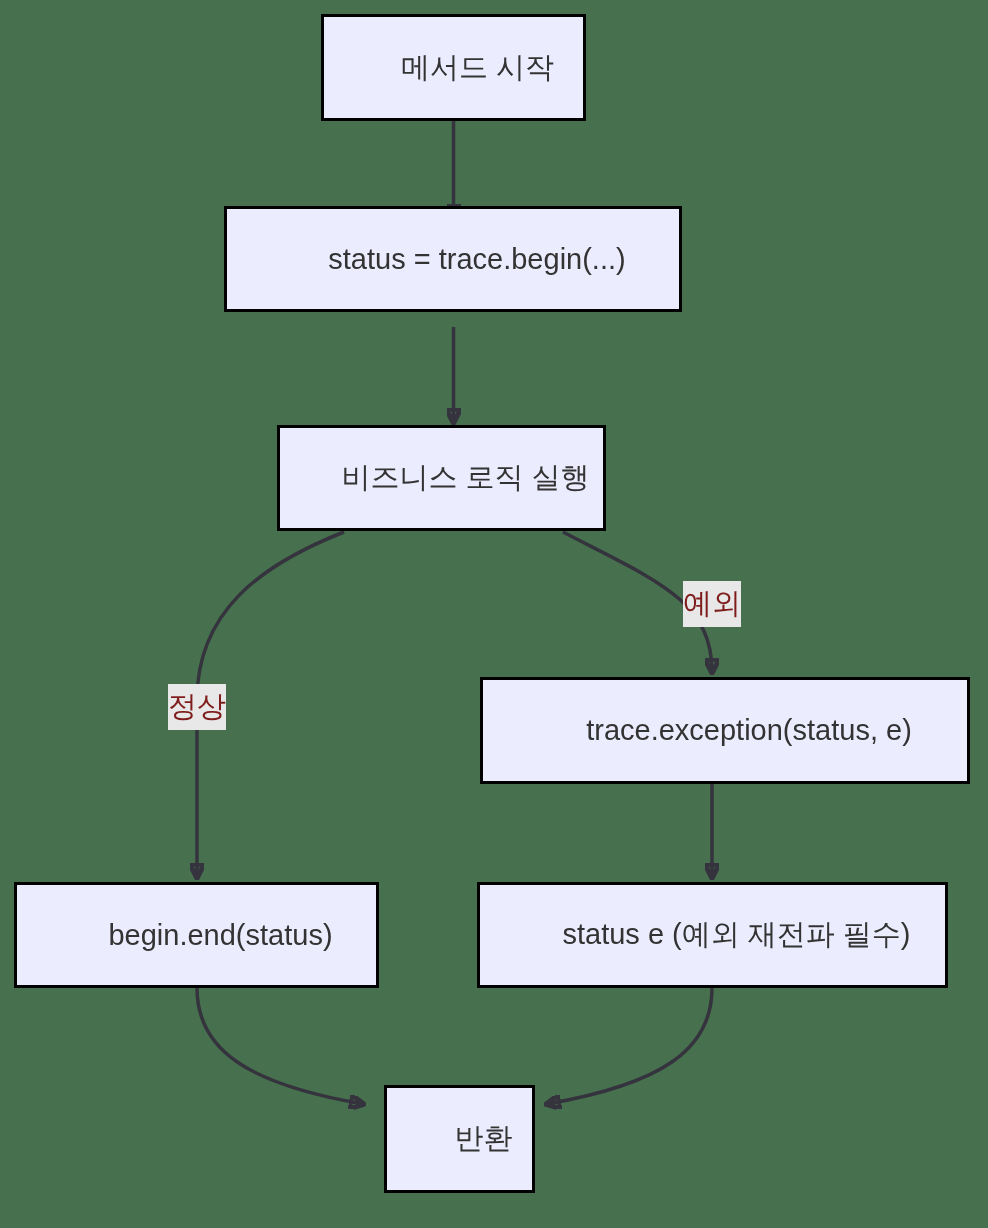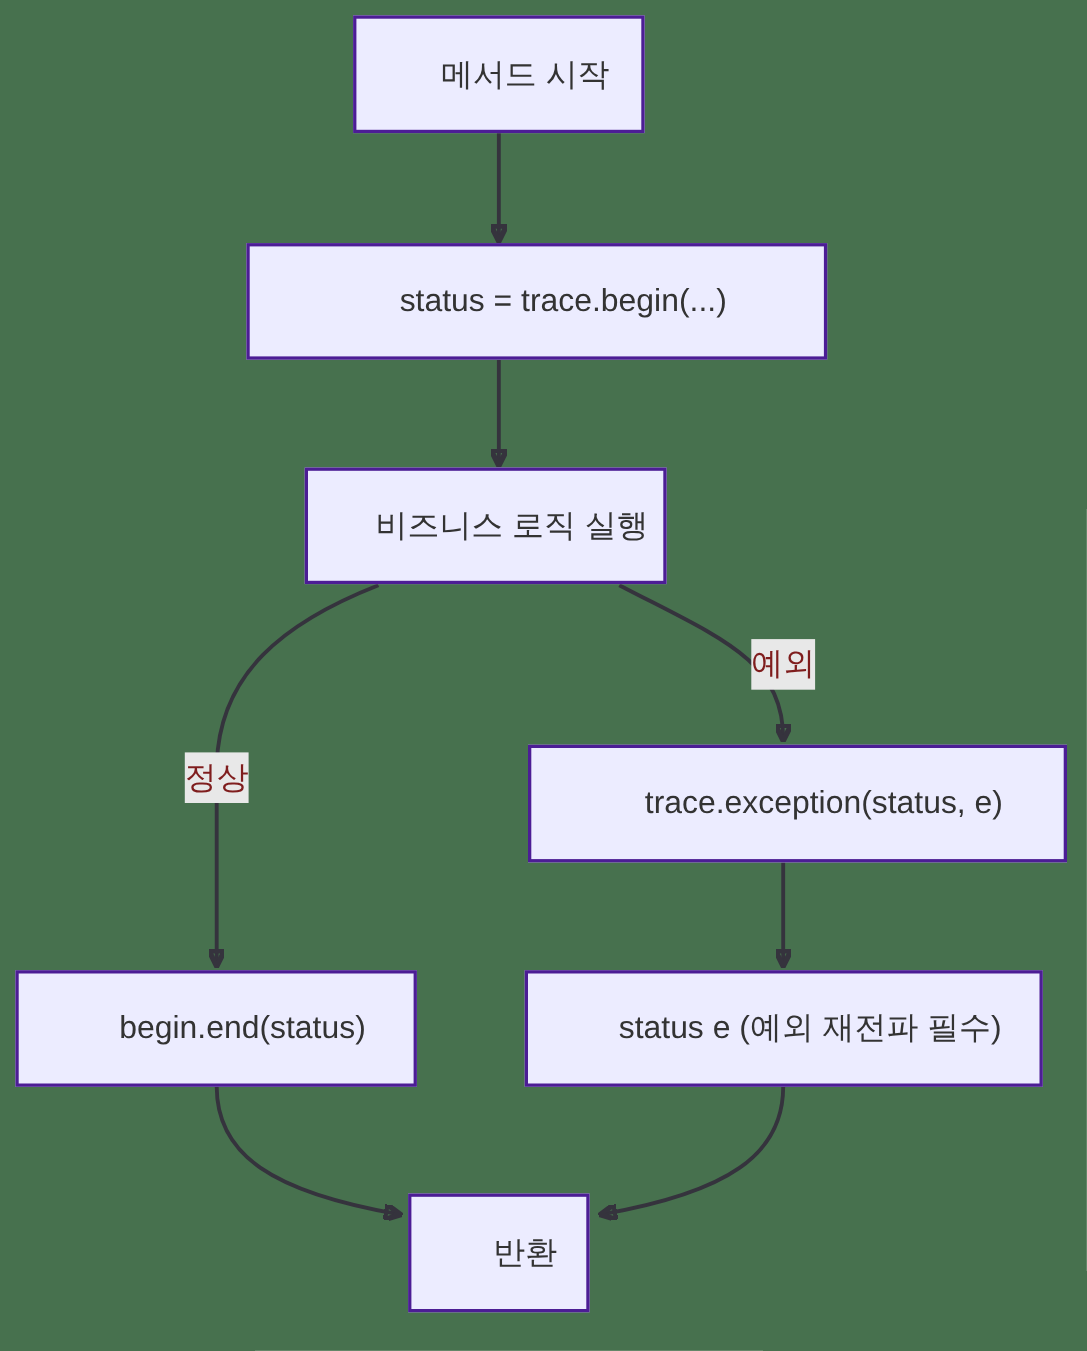--- a/index.html
+++ b/index.html
@@ -23,21 +23,21 @@
   }
   .edges path {
     fill: none;
     stroke: #35333D;
     stroke-width: 3.5px;
   }
   .node {
     position: absolute;
     box-sizing: border-box;
     background: #ECECFF;
-    border: 3px solid #4c1d95;
+    border: 3px solid #000000;
     color: #333333;
     font-size: 29px;
     display: flex;
     align-items: center;
     justify-content: center;
     text-align: left;
     white-space: nowrap;
     padding-left: 48px;
   }
   .edge-label {
@@ -46,26 +46,26 @@
     background: #E8E8E8;
     color: #7f1d1d;
     font-size: 29px;
     display: flex;
     align-items: center;
     justify-content: center;
     white-space: nowrap;
   }
   
   .node-start     { left: 321px; top: 14px;   width: 265px; height: 107px; }
-  .node-begin     { left: 224px; top: 221px;  width: 528px; height: 106px; }
+  .node-begin     { left: 224px; top: 206px;  width: 458px; height: 106px; }
   .node-logic     { left: 277px; top: 425px;  width: 329px; height: 106px; }
   .node-exception { left: 468px; top: 677px;  width: 490px; height: 107px; margin-left: 12px; }
   .node-end       { left: 14px;  top: 882px;  width: 365px; height: 106px; }
   .node-throw     { left: 477px; top: 882px;  width: 471px; height: 106px; }
-  .node-return    { left: 371px; top: 1085px; width: 165px; height: 108px; }
+  .node-return    { left: 384px; top: 1085px; width: 151px; height: 108px; }
   .label-normal    { left: 168px; top: 684px; width: 58px; height: 46px; }
   .label-exception { left: 683px; top: 581px; width: 58px; height: 46px; }
 </style>
 </head>
 <body>
 
 <div class="canvas">
 
   <svg class="edges" viewBox="0 0 988 1228" xmlns="http://www.w3.org/2000/svg">
     <defs>

